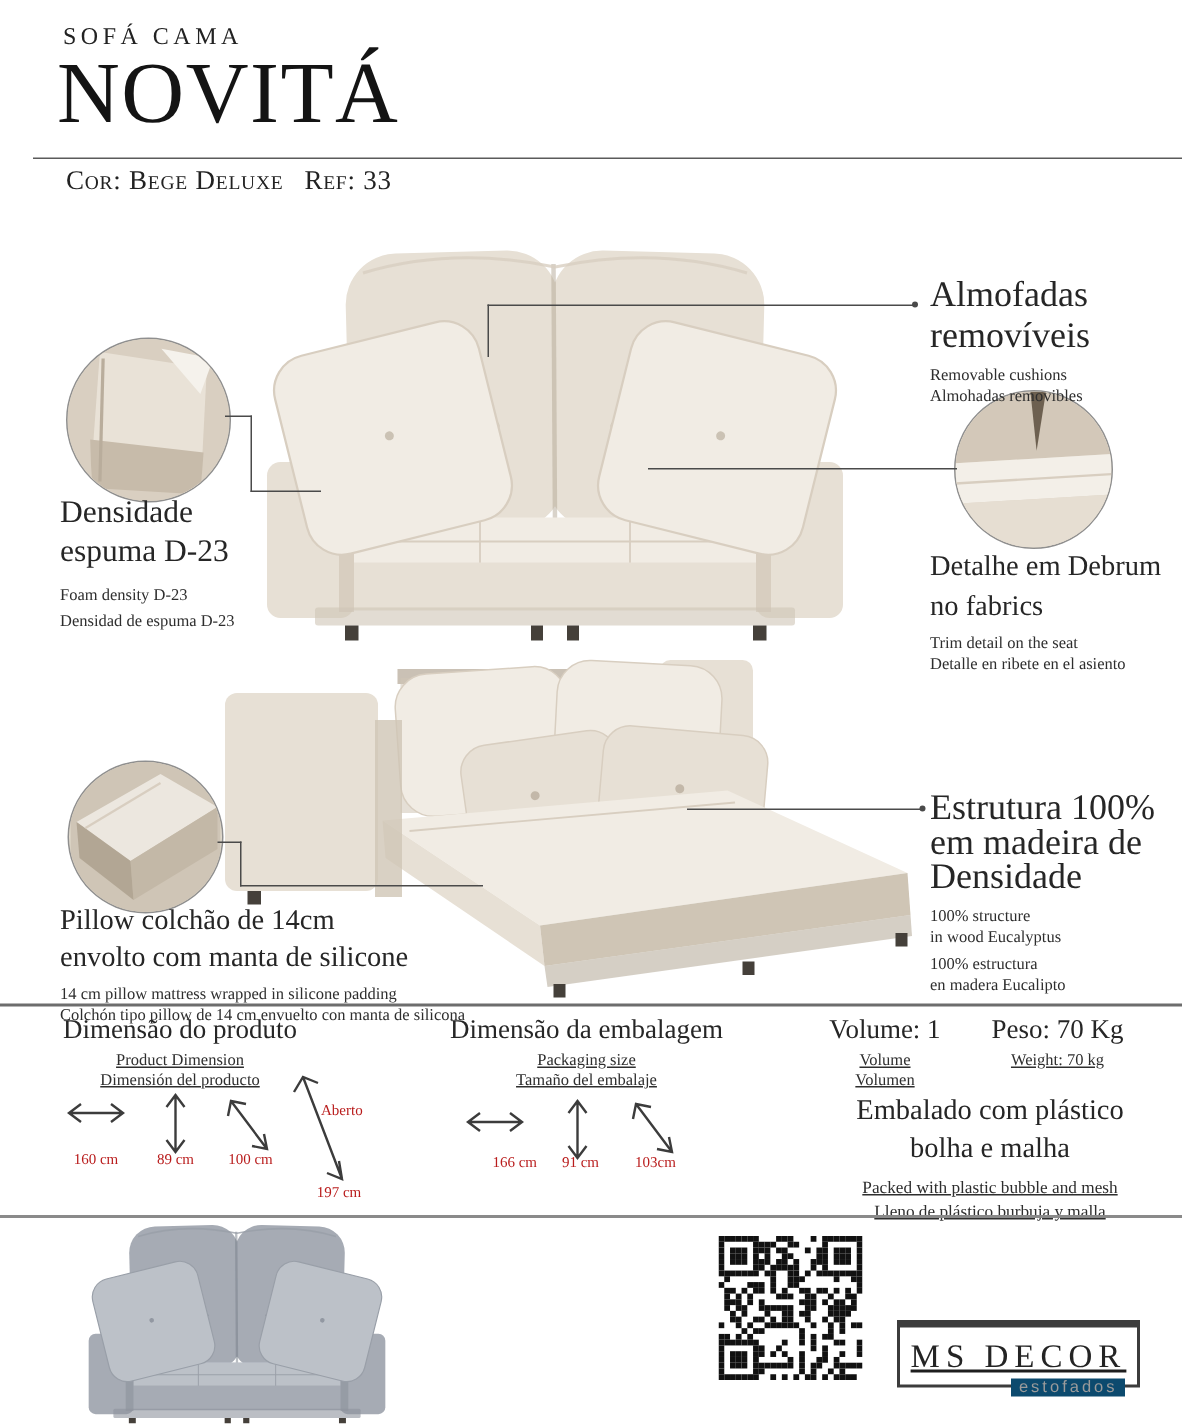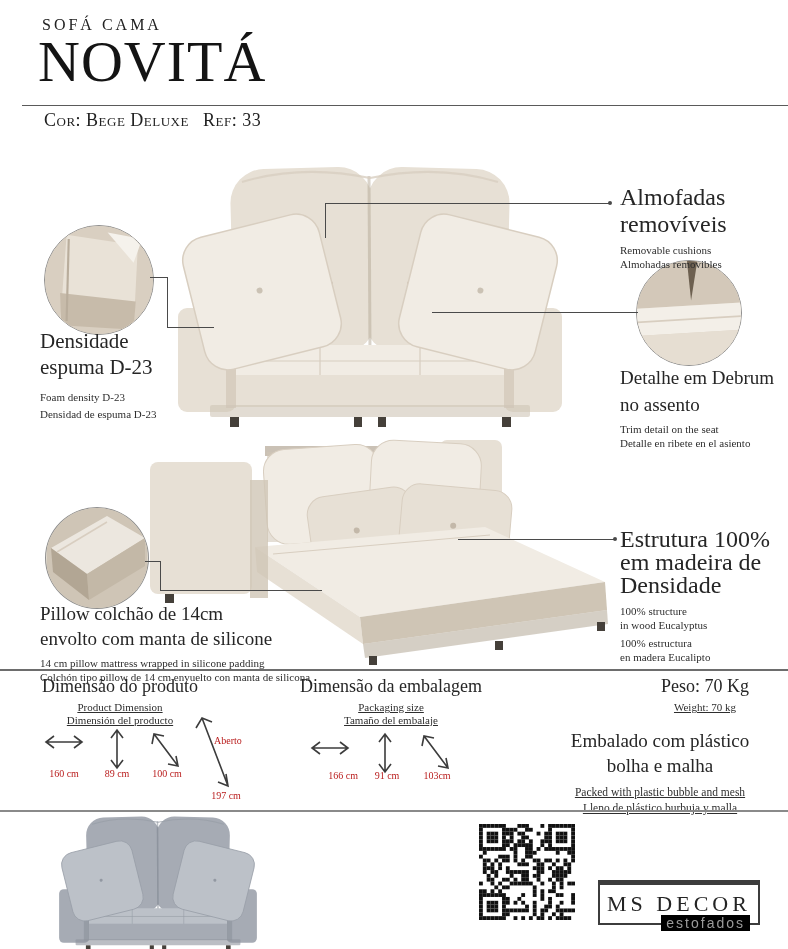--- a/index.html
+++ b/index.html
@@ -29,24 +29,24 @@
   
   .dim-title{font-size:18px;color:#262626;}
   .dim-sub{font-size:11px;color:#2e2e2e;line-height:13px;text-align:center;text-decoration:underline;}
   .dim-label{font-size:10px;color:#b91c1c;}
   .center{text-align:center;}
   .arrow-svg{stroke:#3c3c3c;stroke-width:1.6;fill:none;}
   
   .cta-title{font-size:21px;line-height:30px;color:#262626;}
   .cta-sub{font-size:12.5px;line-height:19px;color:#2e2e2e;}
   .brand-box{border:2px solid #3c3c3c;border-top-width:5px;width:158px;height:38px;
-             display:flex;align-items:center;justify-content:center;}
+             display:flex;align-items:center;justify-content:center;text-decoration:underline;}
   .brand-name{font-size:22px;letter-spacing:4px;color:#242424;}
-  .brand-sub{position:absolute;right:8px;bottom:-8px;background:#000000;padding:0 5px;
-             font-family:"Liberation Sans",sans-serif;font-size:14px;letter-spacing:2px;color:#9b9b9b;}
+  .brand-sub{position:absolute;right:8px;bottom:-8px;background:#0c4a6e;padding:0 5px;
+             font-family:"Liberation Sans",sans-serif;font-size:11px;letter-spacing:2px;color:#9b9b9b;}
 </style>
 </head>
 <body>
 
 <div class="page">
 
   <svg width="0" height="0" style="position:absolute">
     <defs>
       <symbol id="sofa-closed" viewBox="0 0 396 266">
         <rect x="60" y="6" width="142" height="186" rx="34" fill="var(--body)" transform="rotate(-1.5 131 99)"></rect>
@@ -183,21 +183,21 @@
 
   <div class="abs" style="left:40px;top:330px">
     <div class="co-title" style="font-size:21px">Densidade</div>
     <div class="co-title" style="font-size:21px;margin-top:3px">espuma D-23</div>
     <div class="co-sub" style="margin-top:12px">Foam density D-23</div>
     <div class="co-sub" style="margin-top:3px">Densidad de espuma D-23</div>
   </div>
 
   <div class="abs" style="left:620px;top:366px">
     <div class="co-title" style="font-size:19px">Detalhe em Debrum</div>
-    <div class="co-title" style="font-size:19px;margin-top:4px">no assento</div>
+    <div class="co-title" style="font-size:19px;margin-top:4px">no fabrics</div>
     <div class="co-sub" style="margin-top:7px">Trim detail on the seat</div>
     <div class="co-sub">Detalle en ribete en el asiento</div>
   </div>
 
   <div class="abs" style="left:620px;top:528px">
     <div class="co-title">Estrutura 100%</div>
     <div class="co-title">em madeira de</div>
     <div class="co-title">Densidade</div>
     <div class="co-sub" style="margin-top:8px">100% structure</div>
     <div class="co-sub">in wood Eucalyptus</div>
@@ -248,20 +248,25 @@
   <div class="abs dim-label" style="left:302px;top:770px;width:56px;text-align:right">166 cm</div>
   <svg class="abs arrow-svg" style="left:377px;top:730px" width="16" height="46">
     <path d="M8 4 V42 M2 12 L8 4 L14 12 M2 34 L8 42 L14 34"></path>
   </svg>
   <div class="abs dim-label" style="left:362px;top:770px;width:50px;text-align:center">91 cm</div>
   <svg class="abs arrow-svg" style="left:418px;top:730px" width="36" height="44">
     <path d="M6 6 L30 38 M4 16 L6 6 L16 8 M20 36 L30 38 L28 28"></path>
   </svg>
   <div class="abs dim-label" style="left:410px;top:770px;width:54px;text-align:center">103cm</div>
 
+  <div class="abs" style="left:545px;top:676px;width:90px">
+    <div class="dim-title center">Volume: 1</div>
+    <div class="dim-sub" style="margin-top:4px">Volume</div>
+    <div class="dim-sub">Volumen</div>
+  </div>
   <div class="abs" style="left:650px;top:676px;width:110px">
     <div class="dim-title center">Peso: 70 Kg</div>
     <div class="dim-sub" style="margin-top:4px">Weight: 70 kg</div>
   </div>
   <div class="abs" style="left:550px;top:730px;width:220px">
     <div class="center" style="font-size:19px;color:#262626">Embalado com plástico</div>
     <div class="center" style="font-size:19px;color:#262626;margin-top:3px">bolha e malha</div>
     <div class="dim-sub" style="margin-top:9px;font-size:11.5px">Packed with plastic bubble and mesh</div>
     <div class="dim-sub" style="margin-top:3px;font-size:11.5px">Lleno de plástico burbuja y malla</div>
   </div>

